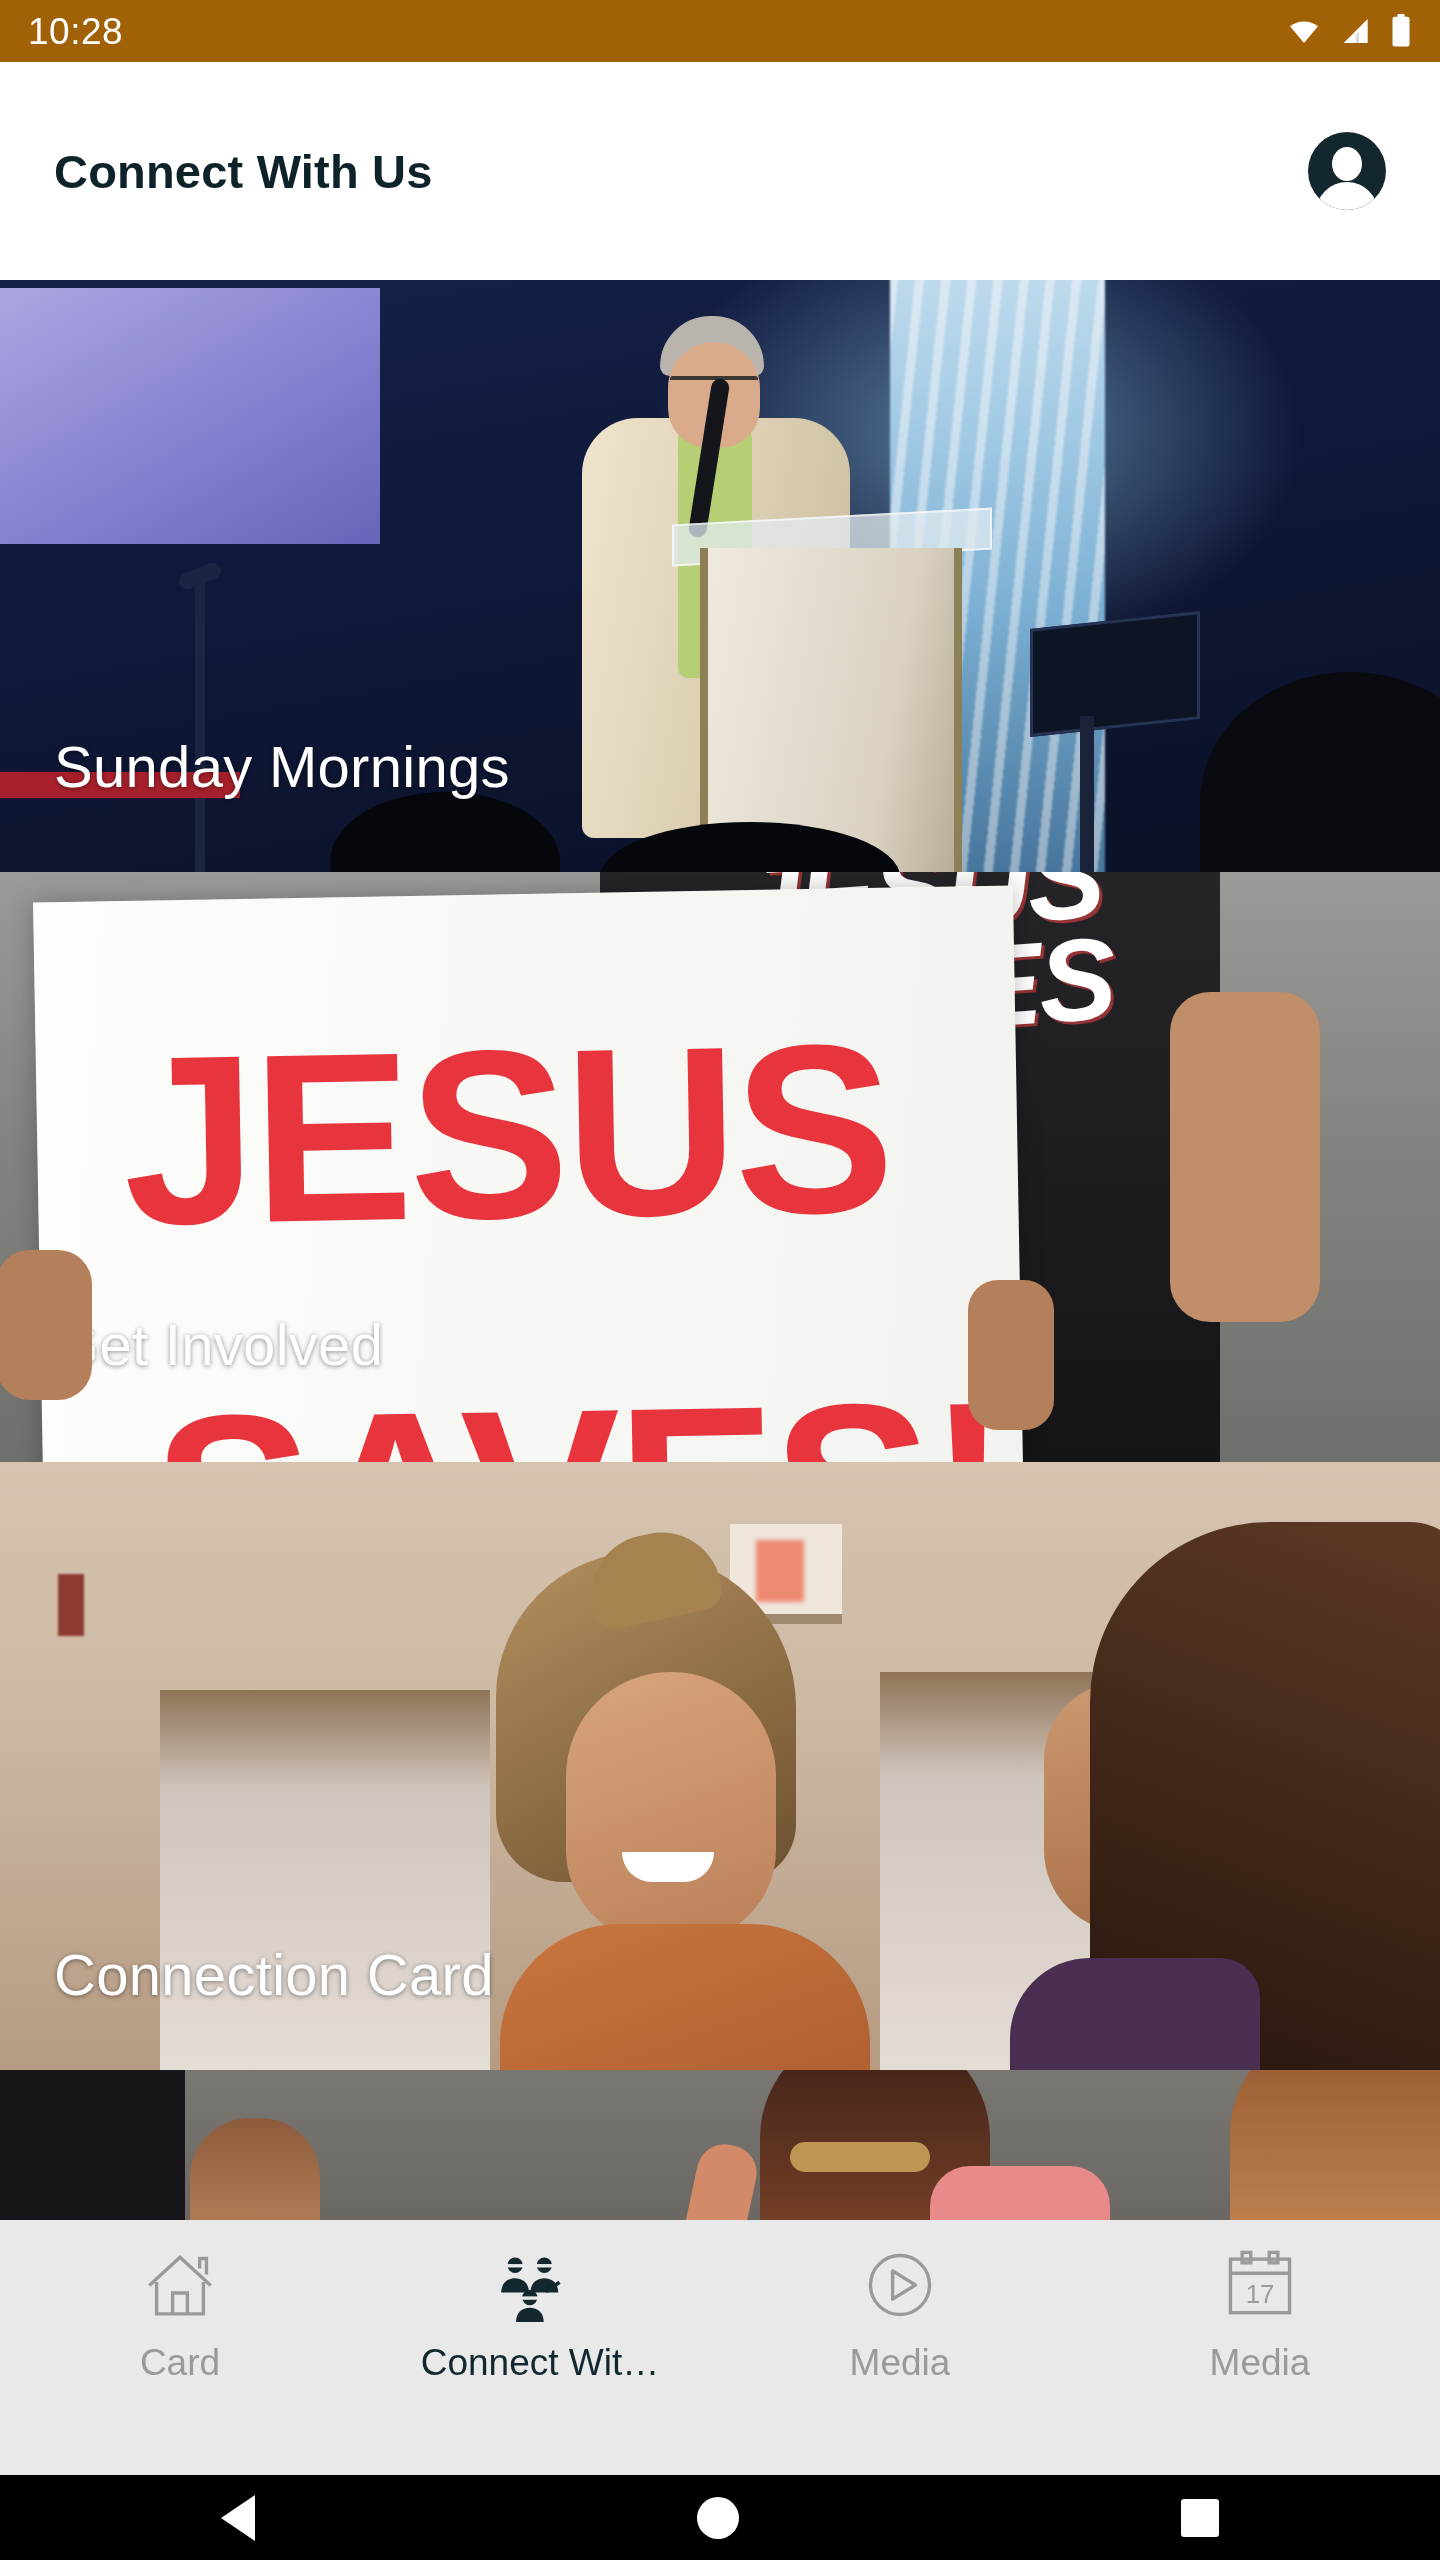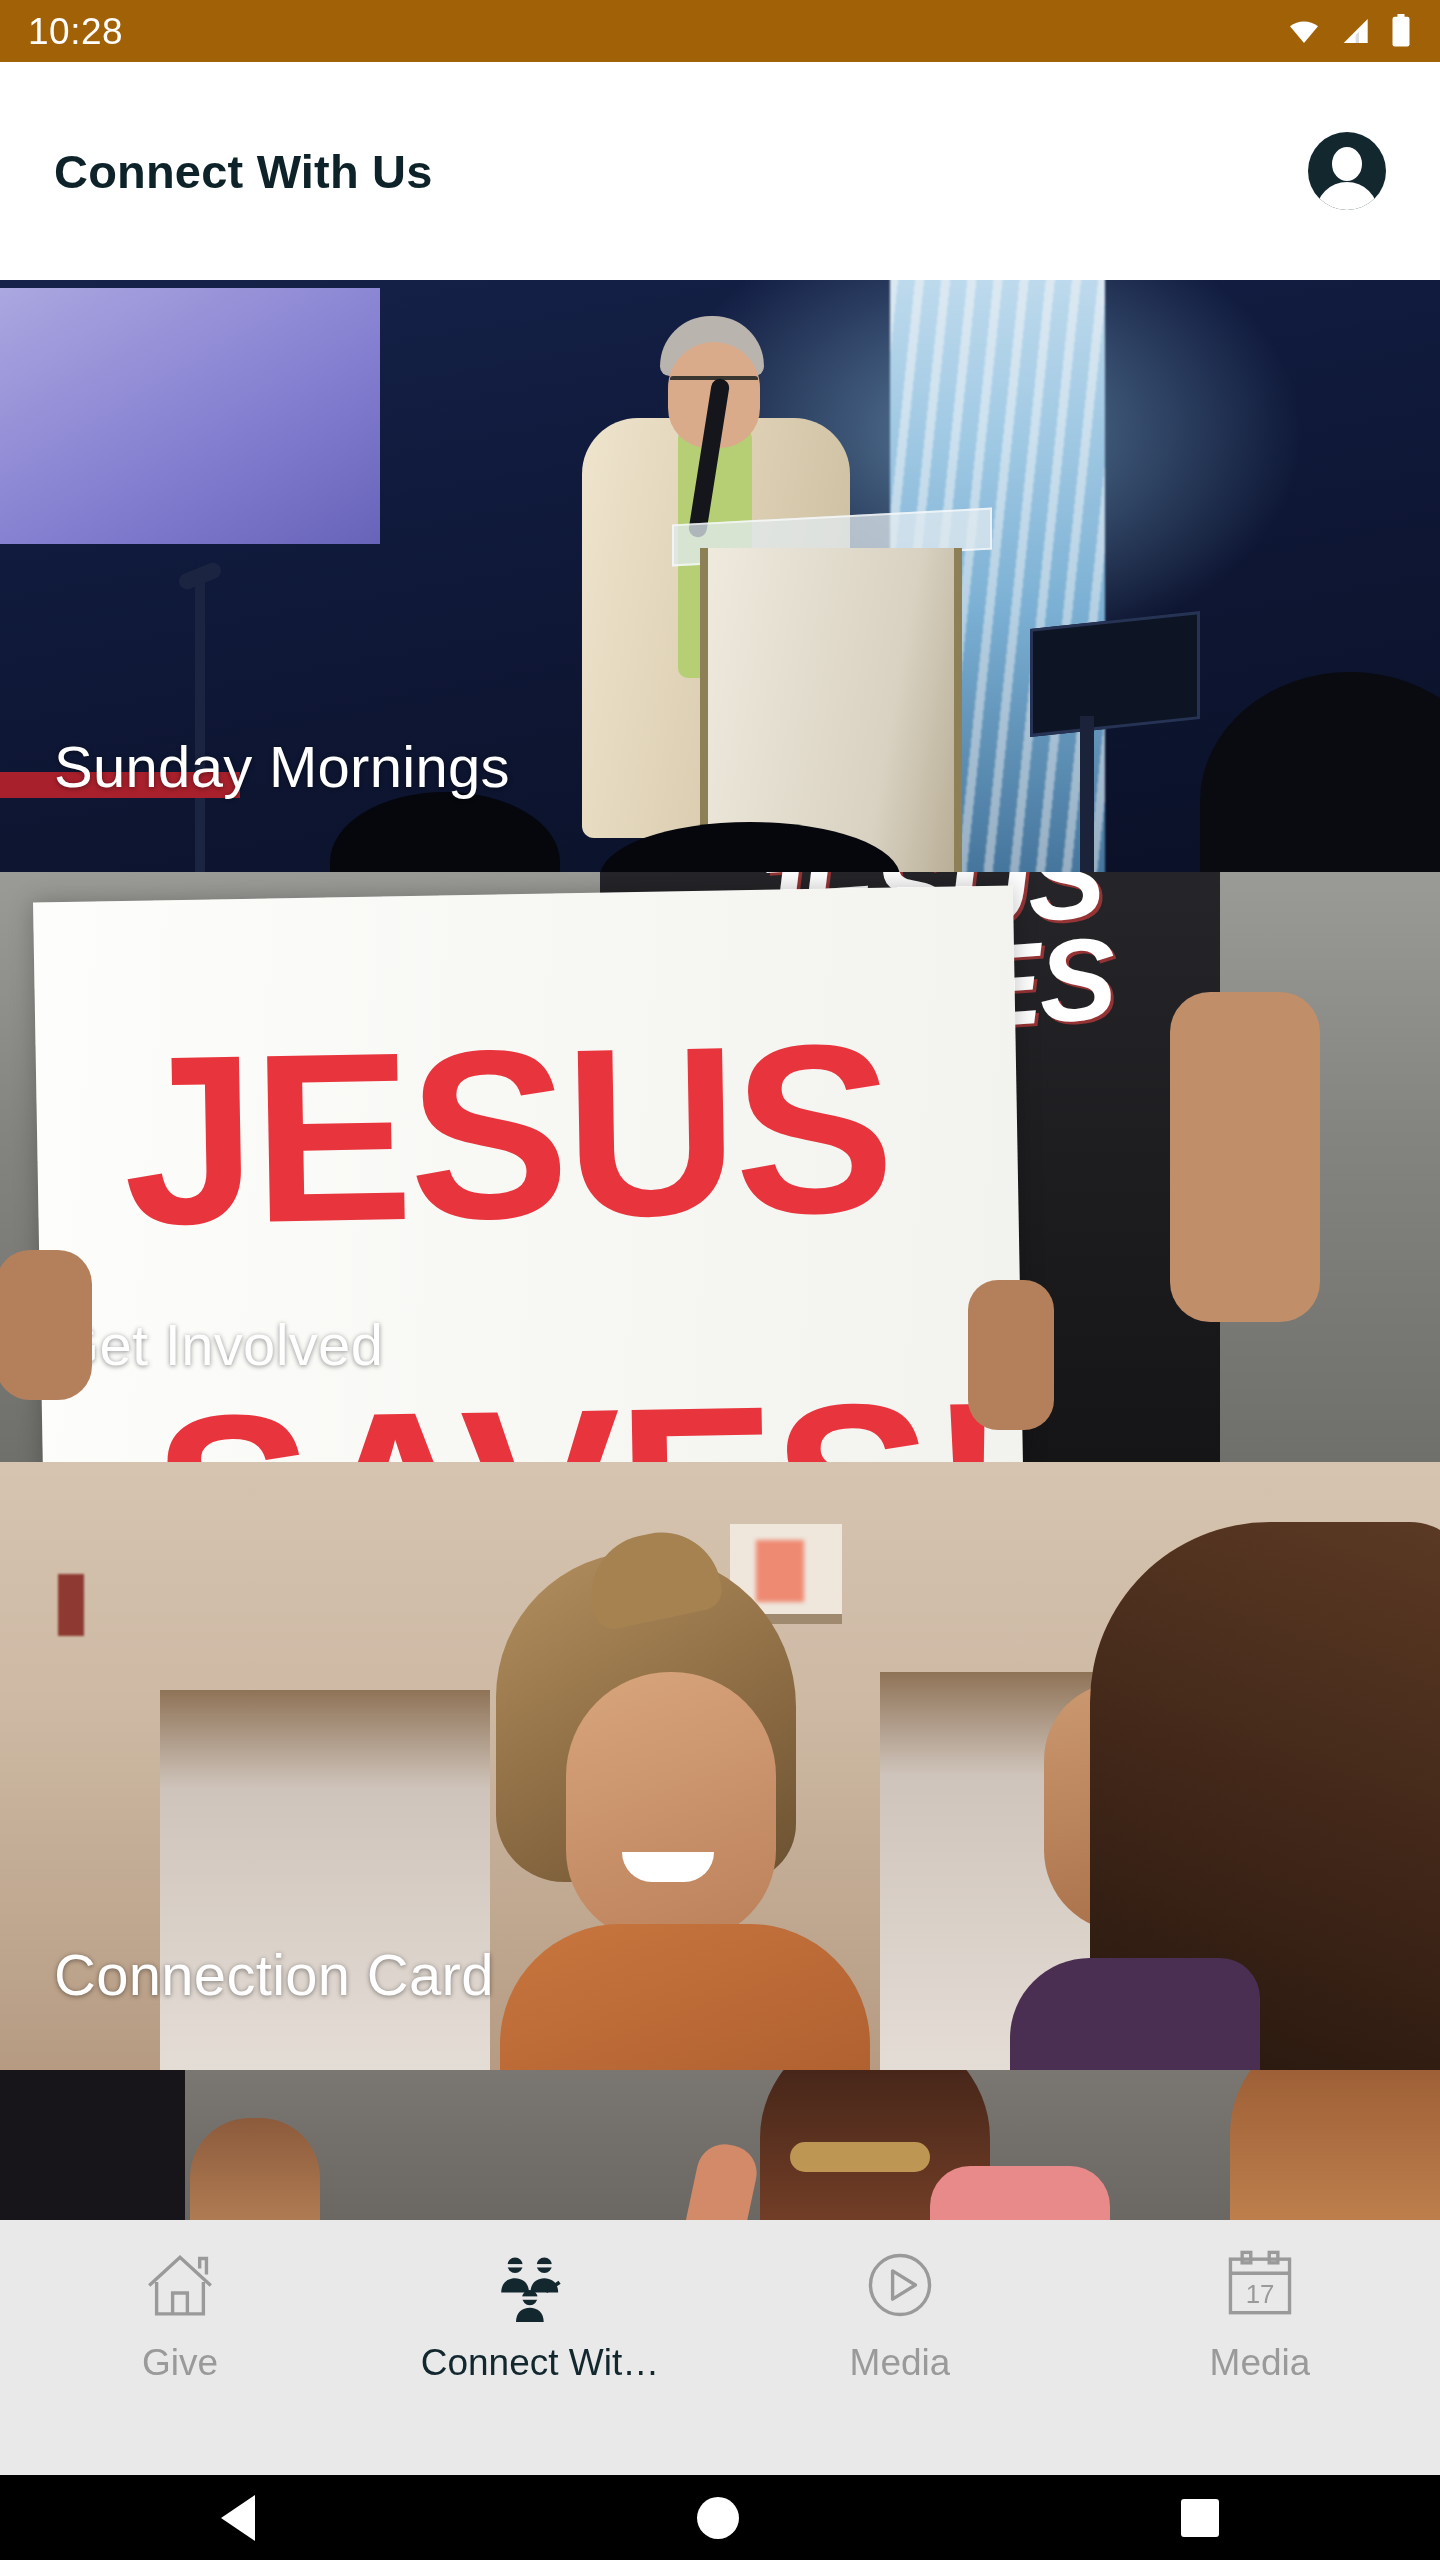--- a/index.html
+++ b/index.html
@@ -438,21 +438,21 @@
   <div class="tabbar">
 
     <div class="tab">
       <span class="ticon">
         <svg width="80" height="76" viewBox="0 0 26 24">
           <path d="M3 12.2 L13 3 L23 12.2 M5.4 11 L5.4 21.4 L20.6 21.4 L20.6 11
                    M19.4 6.6 L19.4 3.4 L21.6 3.4 L21.6 8.6
                    M10.6 21.4 L10.6 14.6 L15.4 14.6 L15.4 21.4" fill="none" stroke="#9a9a9a" stroke-width="1.1"></path>
         </svg>
       </span>
-      <span class="tlabel">Give</span>
+      <span class="tlabel">Card</span>
     </div>
 
     <div class="tab active">
       <span class="ticon">
         <svg width="80" height="76" viewBox="0 0 26 24">
           <g fill="#12272e">
             <path d="M2.4 5.6a2.5 2.5 0 1 1 5 0a2.5 2.5 0 1 1 -5 0Z"></path>
             <path d="M0.4 14.4c0-3 2-4.6 4.5-4.6s4.5 1.6 4.5 4.6Z"></path>
             <path d="M11.9 5.6a2.5 2.5 0 1 1 5 0a2.5 2.5 0 1 1 -5 0Z"></path>
             <path d="M9.9 14.4c0-3 2-4.6 4.5-4.6s4.5 1.6 4.5 4.6Z"></path>

